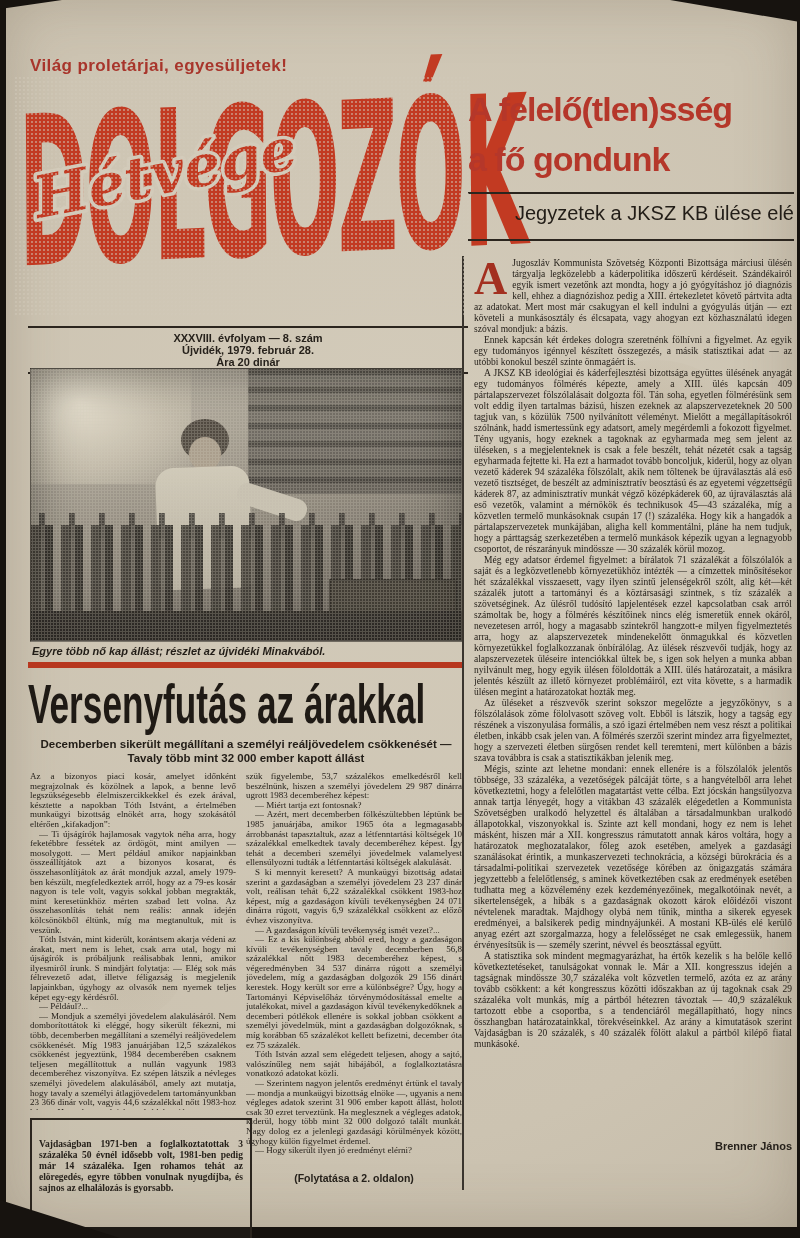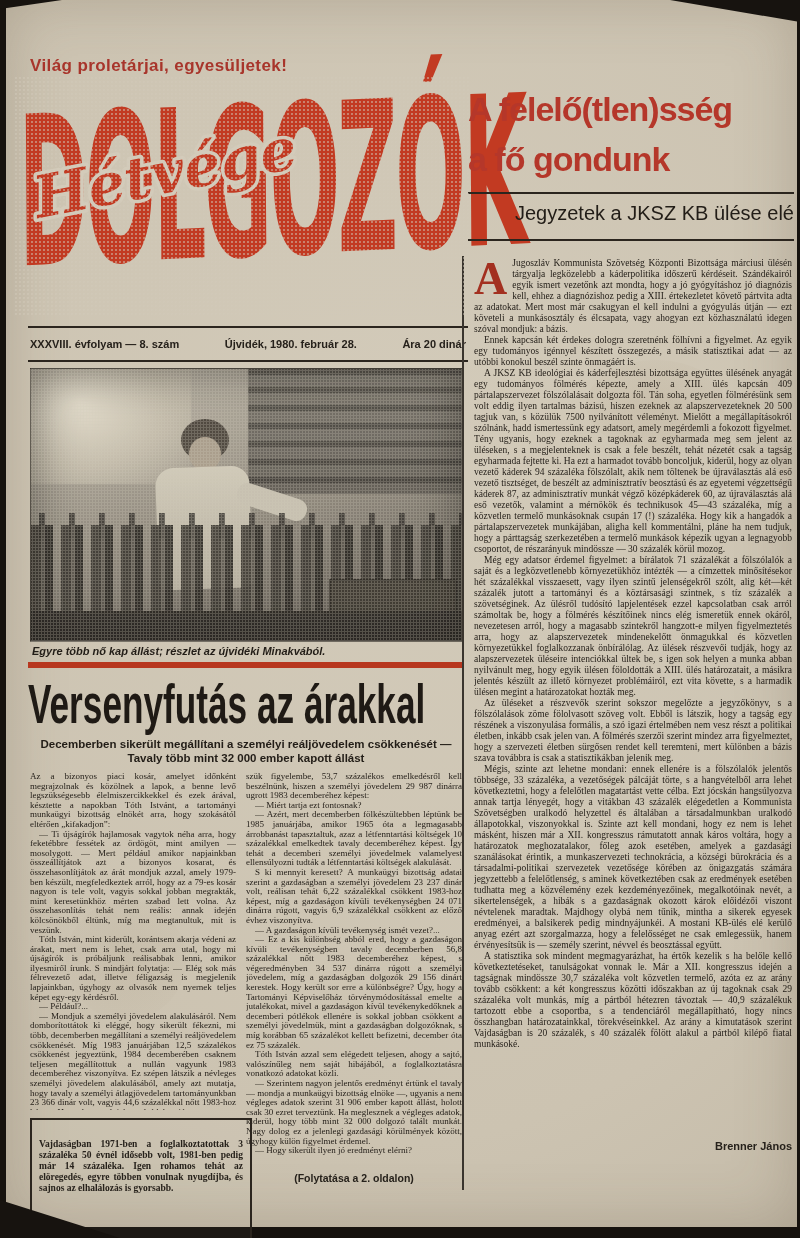--- a/index.html
+++ b/index.html
@@ -34,21 +34,21 @@
   .right-head{position:absolute;left:462px;top:84px;width:326px;}
   .rh1{font-family:"Liberation Sans",sans-serif;font-weight:bold;font-size:34px;line-height:50px;
        color:#b5372a;letter-spacing:-1px;}
   .rule{height:2px;background:#2b251e;margin:8px 0 0 0;}
   .rh-sub{font-family:"Liberation Sans",sans-serif;font-weight:normal;font-size:20px;color:#221d17;
           text-align:right;padding:8px 0 6px 0;}
 
   
   .issuebar{position:absolute;left:22px;top:326px;width:436px;border-top:2px solid #2b251e;
             border-bottom:2px solid #2b251e;display:flex;justify-content:space-between;align-items:center;
-            padding:10px 2px;font-family:"Liberation Sans",sans-serif;font-weight:bold;font-size:11px;}
+            padding:4px 2px;font-family:"Liberation Sans",sans-serif;font-weight:bold;font-size:11px;flex-direction:column;}
 
   
   .photo{position:absolute;left:24px;top:368px;width:432px;height:272px;overflow:hidden;
          border:1px solid rgba(40,35,28,.45);background:linear-gradient(165deg,#c2bcae 0%,#a8a295 25%,#8e887c 50%,#6e6960 75%,#4e4a43 100%);}
   .photo > div{position:absolute;}
   .ph-window{left:0;top:0;width:160px;height:115px;
          background:radial-gradient(ellipse at 30% 30%, #e5dfce 0%, #c3bcab 55%, rgba(195,188,171,0) 100%);}
   .ph-machine{right:0;top:0;width:215px;height:125px;
          background:linear-gradient(180deg,#7a766d,#5d5952),
          repeating-linear-gradient(180deg, rgba(30,28,25,.35) 0 6px, rgba(0,0,0,0) 6px 18px);
@@ -123,21 +123,21 @@
     <div class="right-head">
       <div class="rh1">A felelő(tlen)sség</div>
       <div class="rh1">a fő gondunk</div>
       <div class="rule"></div>
       <div class="rh-sub">Jegyzetek a JKSZ KB ülése elé</div>
       <div class="rule"></div>
     </div>
 
     <div class="issuebar">
       <span>XXXVIII. évfolyam — 8. szám</span>
-      <span>Újvidék, 1980. február 28.</span>
+      <span>Újvidék, 1979. február 28.</span>
       <span>Ára 20 dinár</span>
     </div>
 
     <div class="photo">
       <div class="ph-window"></div>
       <div class="ph-machine"></div>
       <div class="ph-hair"></div>
       <div class="ph-face"></div>
       <div class="ph-body"></div>
       <div class="ph-arm"></div>
@@ -149,21 +149,21 @@
       <div class="halftone-photo"></div>
     </div>
 
     <div class="caption">Egyre több nő kap állást; részlet az újvidéki Minakvából.</div>
     <div class="redbar"></div>
 
     <div class="main-headline">Versenyfutás az árakkal</div>
     <div class="main-sub">Decemberben sikerült megállítani a személyi reáljövedelem csökkenését — Tavaly több mint 32 000 ember kapott állást</div>
 
     <div class="bodycol col1">
-        <p class="first">Az a bizonyos piaci kosár, amelyet időnként megrajzolnak és közölnek a lapok, a benne levő legszükségesebb élelmiszercikkekkel és ezek árával, késztette a napokban Tóth Istvánt, a tartományi munkaügyi bizottság elnökét arra, hogy szokásától eltérően „kifakadjon”:</p>
+        <p class="first">Az a bizonyos piaci kosár, amelyet időnként megrajzolnak és közölnek a lapok, a benne levő legszükségesebb élelmiszercikkekkel és ezek árával, késztette a napokban Tóth Istvánt, a értelmében munkaügyi bizottság elnökét arra, hogy szokásától eltérően „kifakadjon”:</p>
         <p>— Ti újságírók hajlamosak vagytok néha arra, hogy feketébbre fessétek az ördögöt, mint amilyen — mosolygott. — Mert például amikor napjainkban összeállítjátok azt a bizonyos kosarat, és összehasonlítjátok az árát mondjuk azzal, amely 1979-ben készült, megfeledkeztek arról, hogy az a 79-es kosár nagyon is tele volt, vagyis sokkal jobban megrakták, mint keresetünkhöz mérten szabad lett volna. Az összehasonlítás tehát nem reális: annak idején kölcsönökből éltünk, míg ma megtanultuk, mit is veszünk.</p>
         <p>Tóth István, mint kiderült, korántsem akarja védeni az árakat, mert nem is lehet, csak arra utal, hogy mi újságírók is próbáljunk reálisabbak lenni, amikor ilyesmiről írunk. S mindjárt folytatja: — Elég sok más félrevezető adat, illetve féligazság is megjelenik lapjainkban, úgyhogy az olvasók nem nyernek teljes képet egy-egy kérdésről.</p>
         <p>— Például?...</p>
         <p>— Mondjuk a személyi jövedelem alakulásáról. Nem domborítottátok ki eléggé, hogy sikerült fékezni, mi több, decemberben megállítani a személyi reáljövedelem csökkenését. Míg 1983 januárjában 12,5 százalékos csökkenést jegyeztünk, 1984 decemberében csaknem teljesen megállítottuk a nullán vagyunk 1983 decemberéhez viszonyítva. Ez szépen látszik a névleges személyi jövedelem alakulásából, amely azt mutatja, hogy tavaly a személyi átlagjövedelem tartományunkban 23 366 dinár volt, vagyis 44,6 százalékkal nőtt 1983-hoz képest. Ha csak a tavalyi év utolsó hónapját vesz-</p>
       </div>
     <div class="bodycol col2">
         <p class="first">szük figyelembe, 53,7 százalékos emelkedésről kell beszélnünk, hiszen a személyi jövedelem 29 987 dinárra ugrott 1983 decemberéhez képest:</p>
         <p>— Miért tartja ezt fontosnak?</p>
         <p>— Azért, mert decemberben fölkészültebben léptünk be 1985 januárjába, amikor 1965 óta a legmagasabb árrobbanást tapasztaltuk, azaz a létfenntartási költségek 10 százalékkal emelkedtek tavaly decemberéhez képest. Így tehát a decemberi személyi jövedelmek valamelyest ellensúlyozni tudták a létfenntartási költségek alakulását.</p>
         <p>S ki mennyit keresett? A munkaügyi bizottság adatai szerint a gazdaságban a személyi jövedelem 23 237 dinár volt, reálisan tehát 6,22 százalékkal csökkent 1983-hoz képest, míg a gazdaságon kívüli tevékenységben 24 071 dinárra rúgott, vagyis 6,9 százalékkal csökkent az előző évhez viszonyítva.</p>

